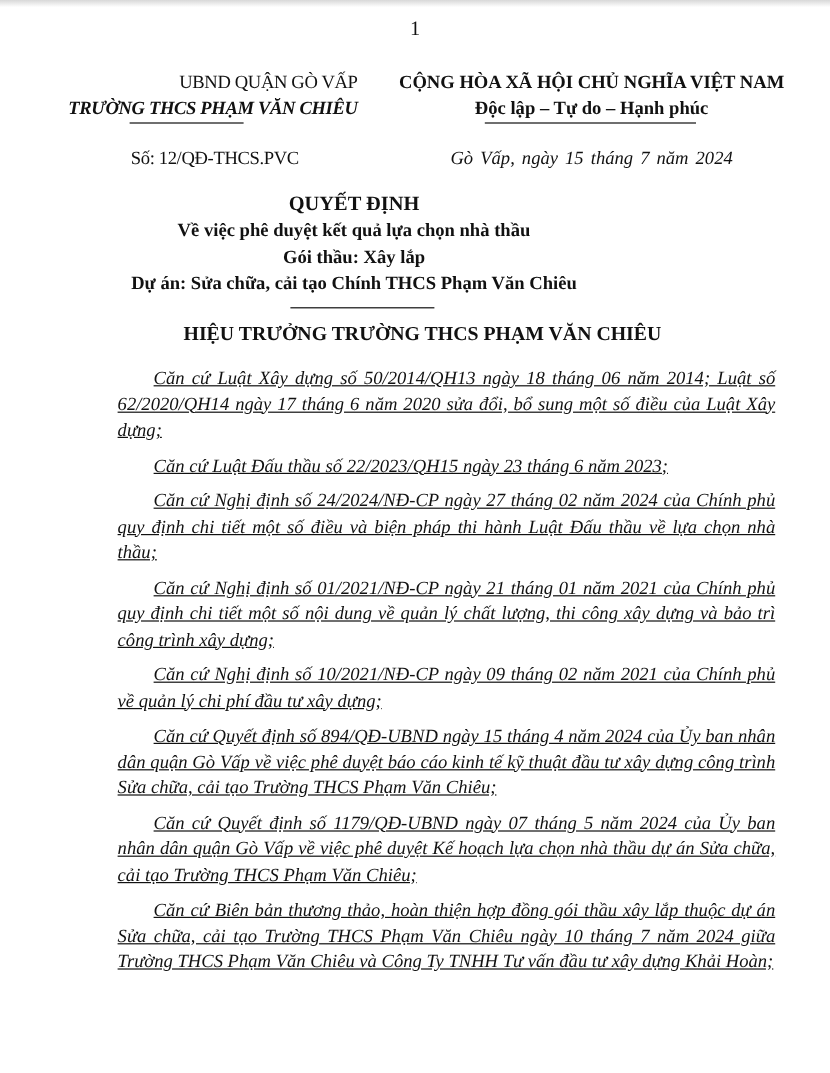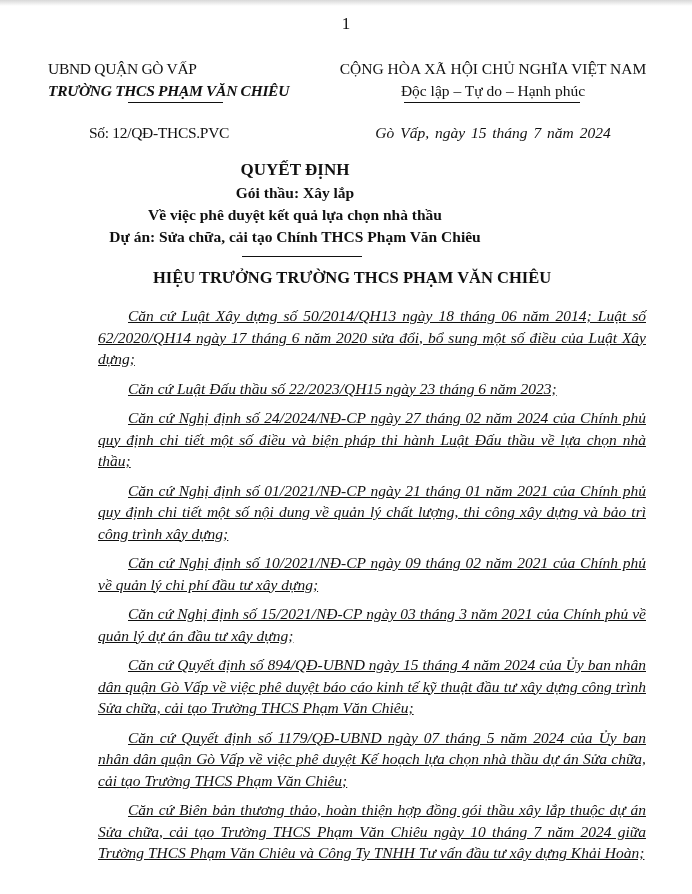--- a/index.html
+++ b/index.html
@@ -12,33 +12,33 @@
   }
   .topshade {
     position: absolute; left: 0; top: 0; width: 692px; height: 6px;
     background: linear-gradient(#d8d8d8, #ffffff);
   }
   .pagenum {
     position: absolute; top: 14px; left: 0; width: 692px; text-align: center;
     font-size: 17px;
   }
   .hdr-left {
-    position: absolute; top: 58px; left: 48px; width: 270px; text-align: left;
+    position: absolute; top: 58px; left: 28px; width: 270px; text-align: right;
     font-size: 15.5px; line-height: 22px;
   }
   .hdr-left .l1 { letter-spacing: -0.3px; }
   .hdr-left .l2 { font-weight: bold; letter-spacing: -0.3px; font-style: italic; }
   .hdr-left .rule { position: absolute; left: 80px; top: 44px; width: 95px; height: 1px; background: #111; }
   .hdr-right {
     position: absolute; top: 58px; left: 328px; width: 330px; text-align: center;
-    font-size: 15.5px; line-height: 22px; font-weight: normal;
+    font-size: 15.5px; line-height: 22px; font-weight: bold;
   }
   .hdr-right .rule { position: absolute; left: 76px; top: 44px; width: 176px; height: 1px; background: #111; }
   .so {
-    position: absolute; top: 124px; left: 24px; width: 270px; text-align: center;
+    position: absolute; top: 124px; left: 44px; width: 270px; text-align: center;
     font-size: 15.5px; letter-spacing: -0.3px;
   }
   .date {
     position: absolute; top: 124px; left: 328px; width: 330px; text-align: center;
     font-size: 15.5px; font-style: italic; word-spacing: 2px;
   }
   .title-block {
     position: absolute; top: 158px; left: 0; width: 576px; text-align: center;
     font-weight: bold;
   }
@@ -72,31 +72,30 @@
   <div>CỘNG HÒA XÃ HỘI CHỦ NGHĨA VIỆT NAM</div>
   <div>Độc lập – Tự do – Hạnh phúc</div>
   <div class="rule"></div>
 </div>
 
 <div class="so">Số:  12/QĐ-THCS.PVC</div>
 <div class="date">Gò Vấp, ngày  15  tháng  7  năm 2024</div>
 
 <div class="title-block">
   <div class="t1">QUYẾT ĐỊNH</div>
+  <div class="t2">Về việc phê duyệt kết quả lựa chọn nhà thầu</div>
   <div class="t2">Gói thầu: Xây lắp</div>
-  <div class="t2">Về việc phê duyệt kết quả lựa chọn nhà thầu</div>
   <div class="t2">Dự án: Sửa chữa, cải tạo Chính THCS Phạm Văn Chiêu</div>
   <div class="rule"></div>
 </div>
 
 <div class="head2">HIỆU TRƯỞNG TRƯỜNG THCS PHẠM VĂN CHIÊU</div>
 
 <div class="body">
   <p>Căn cứ Luật Xây dựng số 50/2014/QH13 ngày 18 tháng 06 năm 2014; Luật số 62/2020/QH14 ngày 17 tháng 6 năm 2020 sửa đổi, bổ sung một số điều của Luật Xây dựng;</p>
   <p>Căn cứ Luật Đấu thầu số 22/2023/QH15 ngày 23 tháng 6 năm 2023;</p>
   <p>Căn cứ Nghị định số 24/2024/NĐ-CP ngày 27 tháng 02 năm 2024 của Chính phủ quy định chi tiết một số điều và biện pháp thi hành Luật Đấu thầu về lựa chọn nhà thầu;</p>
   <p>Căn cứ Nghị định số 01/2021/NĐ-CP ngày 21 tháng 01 năm 2021 của Chính phủ quy định chi tiết một số nội dung về quản lý chất lượng, thi công xây dựng và bảo trì công trình xây dựng;</p>
   <p>Căn cứ Nghị định số 10/2021/NĐ-CP ngày 09 tháng 02 năm 2021 của Chính phủ về quản lý chi phí đầu tư xây dựng;</p>
-  <p>Căn cứ Nghị định số 15/2021/NĐ-CP ngày 03 tháng 3 năm 2021 của Chính phủ về quản lý dự án đầu tư xây dựng;</p>
   <p>Căn cứ Quyết định số 894/QĐ-UBND ngày 15 tháng 4 năm 2024 của Ủy ban nhân dân quận Gò Vấp về việc phê duyệt báo cáo kinh tế kỹ thuật đầu tư xây dựng công trình Sửa chữa, cải tạo Trường THCS Phạm Văn Chiêu;</p>
   <p>Căn cứ Quyết định số 1179/QĐ-UBND ngày 07 tháng 5 năm 2024 của Ủy ban nhân dân quận Gò Vấp về việc phê duyệt Kế hoạch lựa chọn nhà thầu dự án Sửa chữa, cải tạo Trường THCS Phạm Văn Chiêu;</p>
   <p>Căn cứ Biên bản thương thảo, hoàn thiện hợp đồng gói thầu xây lắp thuộc dự án Sửa chữa, cải tạo Trường THCS Phạm Văn Chiêu ngày 10 tháng 7 năm 2024 giữa Trường THCS Phạm Văn Chiêu và Công Ty TNHH Tư vấn đầu tư xây dựng Khải Hoàn;</p>
 </div>
 
 </body></html>

